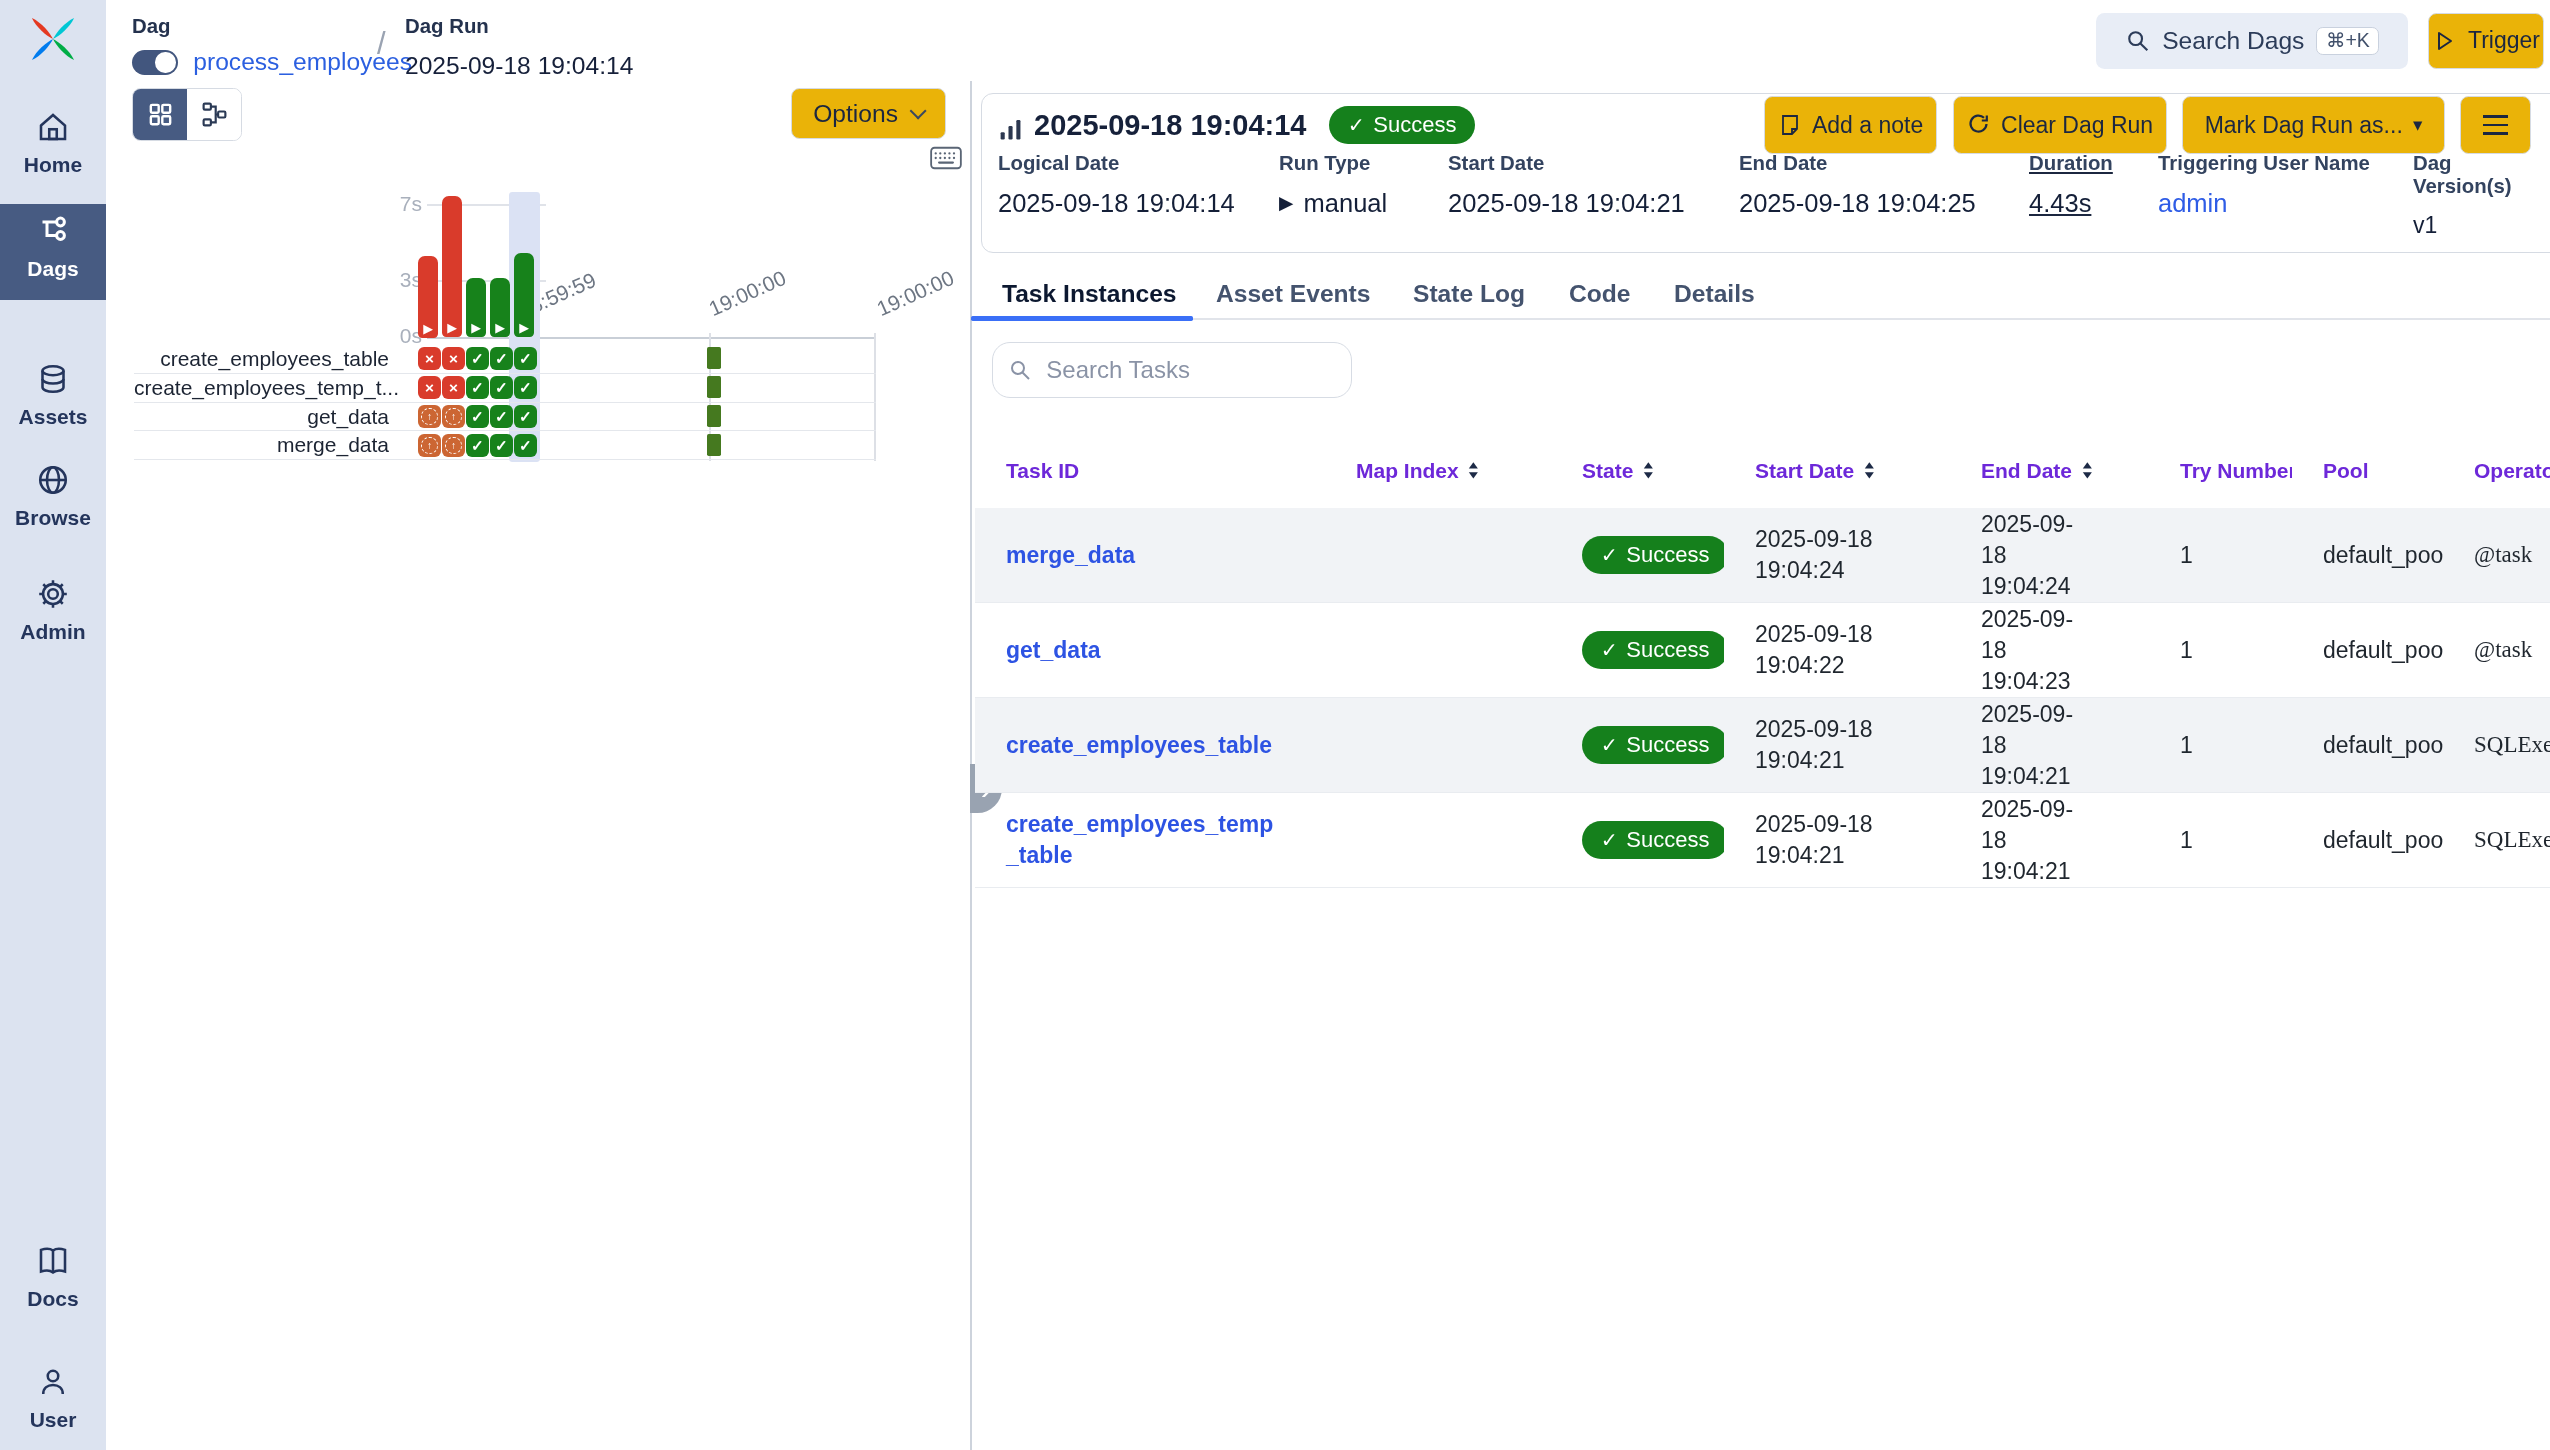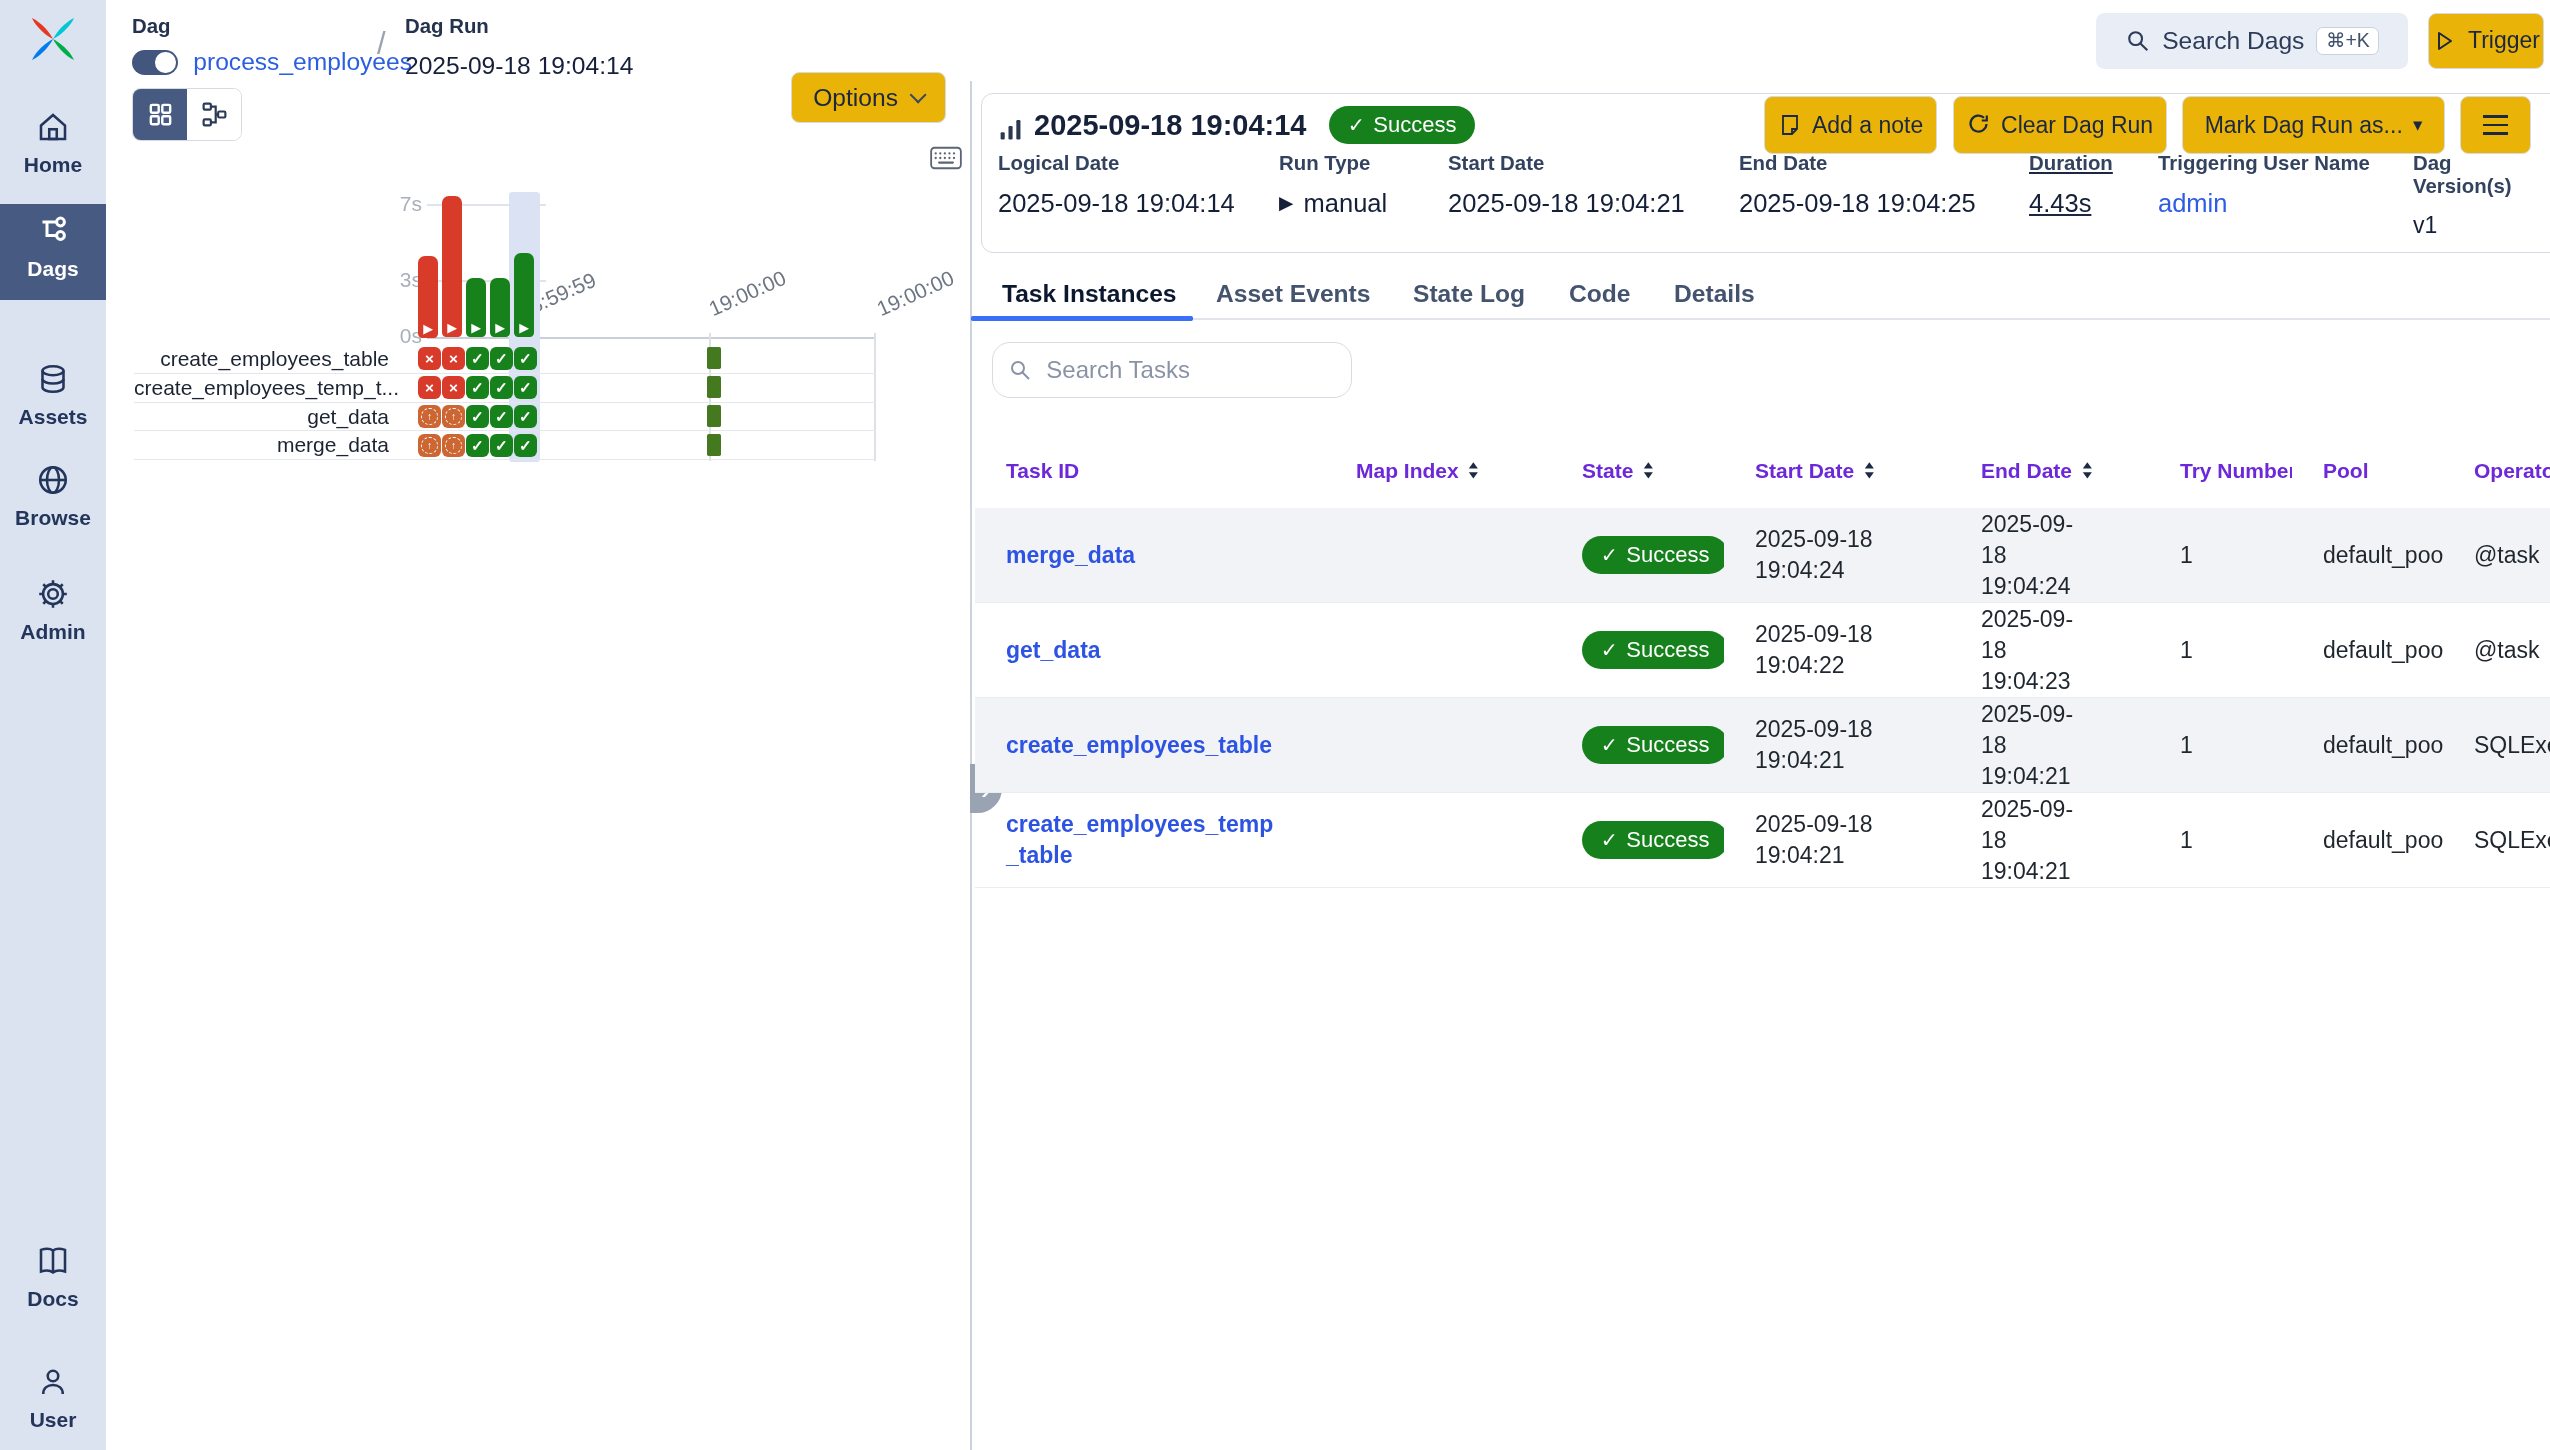--- a/index.html
+++ b/index.html
@@ -24,21 +24,21 @@
   #dag-toggle .knob{position:absolute;right:2.5px;top:2.5px;width:20.4px;height:20.4px;border-radius:50%;background:#fff;}
   .btn{display:flex;align-items:center;justify-content:center;gap:10.2px;background:#eab308;border:1.7px solid #d6dbe3;border-radius:8.5px;font-size:23px;color:#1c2740;cursor:pointer;box-sizing:border-box;}
   #search-dags{background:#e8edf6;border:none;gap:12px;}
   #search-dags .kbd{background:#fff;border:1.7px solid #c9d1de;border-radius:6.8px;padding:1.7px 8.5px;font-size:19.5px;color:#41506b;}
   .chev{width:10.2px;height:10.2px;border-right:2.5px solid #3a485f;border-bottom:2.5px solid #3a485f;transform:rotate(45deg);margin-top:-5.1px;}
 
   
   #view-toggle{left:132px;top:88px;display:flex;border:1.7px solid #d6dbe3;border-radius:8.5px;overflow:hidden;}
   #view-toggle .seg{width:54px;height:51px;display:flex;align-items:center;justify-content:center;cursor:pointer;background:#fff;}
   #view-toggle .seg.active{background:#475b82;}
-  #options-btn{left:791px;top:72px;width:155px;height:51px;font-size:24.6px;gap:13.6px;}
+  #options-btn{left:791px;top:88px;width:155px;height:51px;font-size:24.6px;gap:13.6px;}
   #kbd-hint{left:930px;top:146px;color:#5a6575;cursor:pointer;}
 
   .ytick{position:absolute;width:48px;text-align:right;font-size:21px;color:#a9b0bc;}
   .gridline{position:absolute;height:1.7px;background:#e0e3e9;}
   .vline{position:absolute;width:1.7px;background:#dde0e6;}
   .xtick{position:absolute;font-size:21px;color:#6d7683;transform:rotate(-24deg);transform-origin:left bottom;white-space:nowrap;height:24px;}
   .run-bar{position:absolute;width:20.4px;border-radius:6.8px 6.8px 4.2px 4.2px;cursor:pointer;}
   .run-bar.failed{background:#d93b2b;}
   .run-bar.success{background:#17821b;}
   .bar-play{position:absolute;bottom:1.7px;left:0;width:20.4px;text-align:center;color:#fff;font-size:12.7px;}
@@ -85,21 +85,21 @@
   .trow{display:grid;grid-template-columns:350px 226px 173px 226px 199px 143px 151px 1fr;align-items:center;}
   .thead{height:75px;}
   .th{display:flex;align-items:center;gap:8.5px;font-size:21px;font-weight:700;color:#6d28d9;padding-left:31px;overflow:hidden;white-space:nowrap;}
   .th:first-child{padding-left:31px;}
   .sort{display:inline-flex;cursor:pointer;}
   .tbody-row{min-height:94px;border-bottom:0.8px solid #e9ecf0;}
   .tbody-row.striped{background:#f1f3f6;}
   .td{font-size:23px;color:#1f262e;padding-left:31px;overflow:hidden;}
   .td.taskid{color:#2d53e3;font-weight:700;word-break:break-all;padding-right:48px;line-height:31px;cursor:pointer;}
   .td.date{line-height:31px;padding-right:51px;}
-  .td.op{white-space:nowrap;}
+  .td.op{white-space:nowrap;font-family:Liberation Serif, serif;}
 </style>
 </head>
 <body>
 
 <div id="page">
 
   <div id="sidebar" class="abs">
     <div class="abs" style="left:25.5px;top:12px;width:54px;height:54px;">
       <svg viewBox="0 0 64 64" width="54" height="54">
         <path d="M32 32 C24 28 12 18 7 7 C18 12 28 24 32 32 Z" fill="#e43921"></path>

